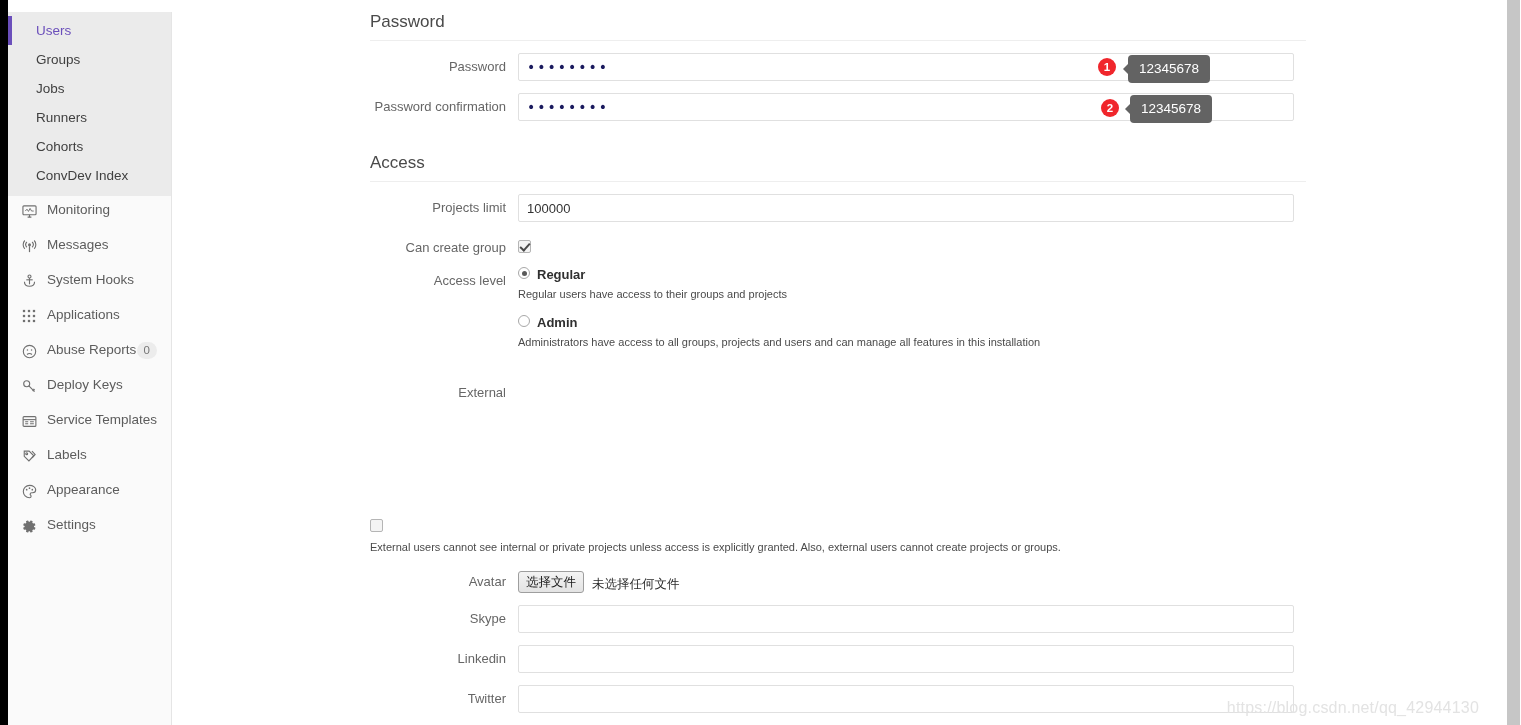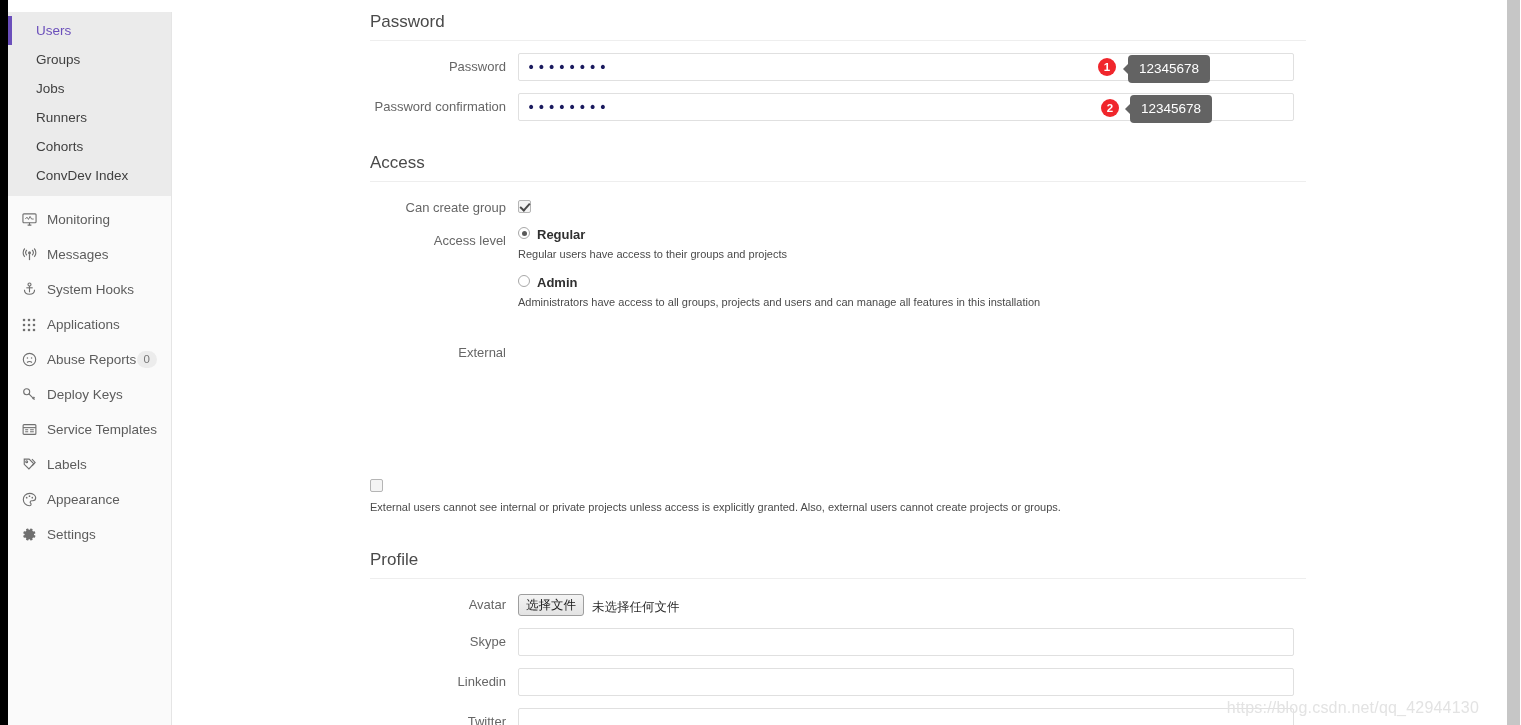--- a/index.html
+++ b/index.html
@@ -50,21 +50,21 @@
   .nav-item.active::before {
     content: "";
     position: absolute;
     left: 0; top: 0; bottom: 0;
     width: 4px;
     background: #6b4fbb;
   }
   .nav-main { padding-top: 6px; background: #fafafa; }
   .nav-row {
     position: relative;
-    display: flex; align-items: center;
+    display: flex; align-items: flex-start;
     height: 35px;
     padding-left: 12px;
     color: #5c5c5c;
     font-size: 13.5px;
     cursor: pointer;
   }
   .nav-row .ic {
     width: 18px; height: 18px;
     margin-right: 9px;
     display: inline-flex; align-items: center; justify-content: center;
@@ -489,20 +489,26 @@
         <div class="fld pw-fld">
           <input class="txt" type="text" style="">
           <span class="pw-dots">••••••••</span>
           <span class="marker" style="left:583px; top:6px;">2</span>
           <span class="tip" style="left:612px; top:2px;">12345678</span>
         </div>
       </div>
 
       <h2 class="section-title sect-access">Access</h2>
 
+      <div class="row">
+        <div class="lab">Projects limit</div>
+        <div class="fld">
+          <input class="txt" type="text" value="100000" style="">
+        </div>
+      </div>
 
       <div class="row">
         <div class="lab">Can create group</div>
         <div class="fld">
           <span class="cb checked"></span>
         </div>
       </div>
 
       <div class="row">
         <div class="lab">Access level</div>
@@ -524,21 +530,20 @@
       </div>
 
       <div class="row" style="margin-top:18px;flex-direction:column;">
         <div class="lab" style="padding-top:16px;">External</div>
         <div class="fld">
           <span class="cb" style="margin-top:2px;"></span>
           <div class="help ext-help last">External users cannot see internal or private projects unless access is explicitly granted. Also, external users cannot create projects or groups.</div>
         </div>
       </div>
 
-      <h2 class="section-title sect-profile">Profile</h2>
 
       <div class="row">
         <div class="lab">Avatar</div>
         <div class="fld">
           <div class="file-row">
             <span class="file-btn">选择文件</span>
             <span class="file-name">未选择任何文件</span>
           </div>
         </div>
       </div>

